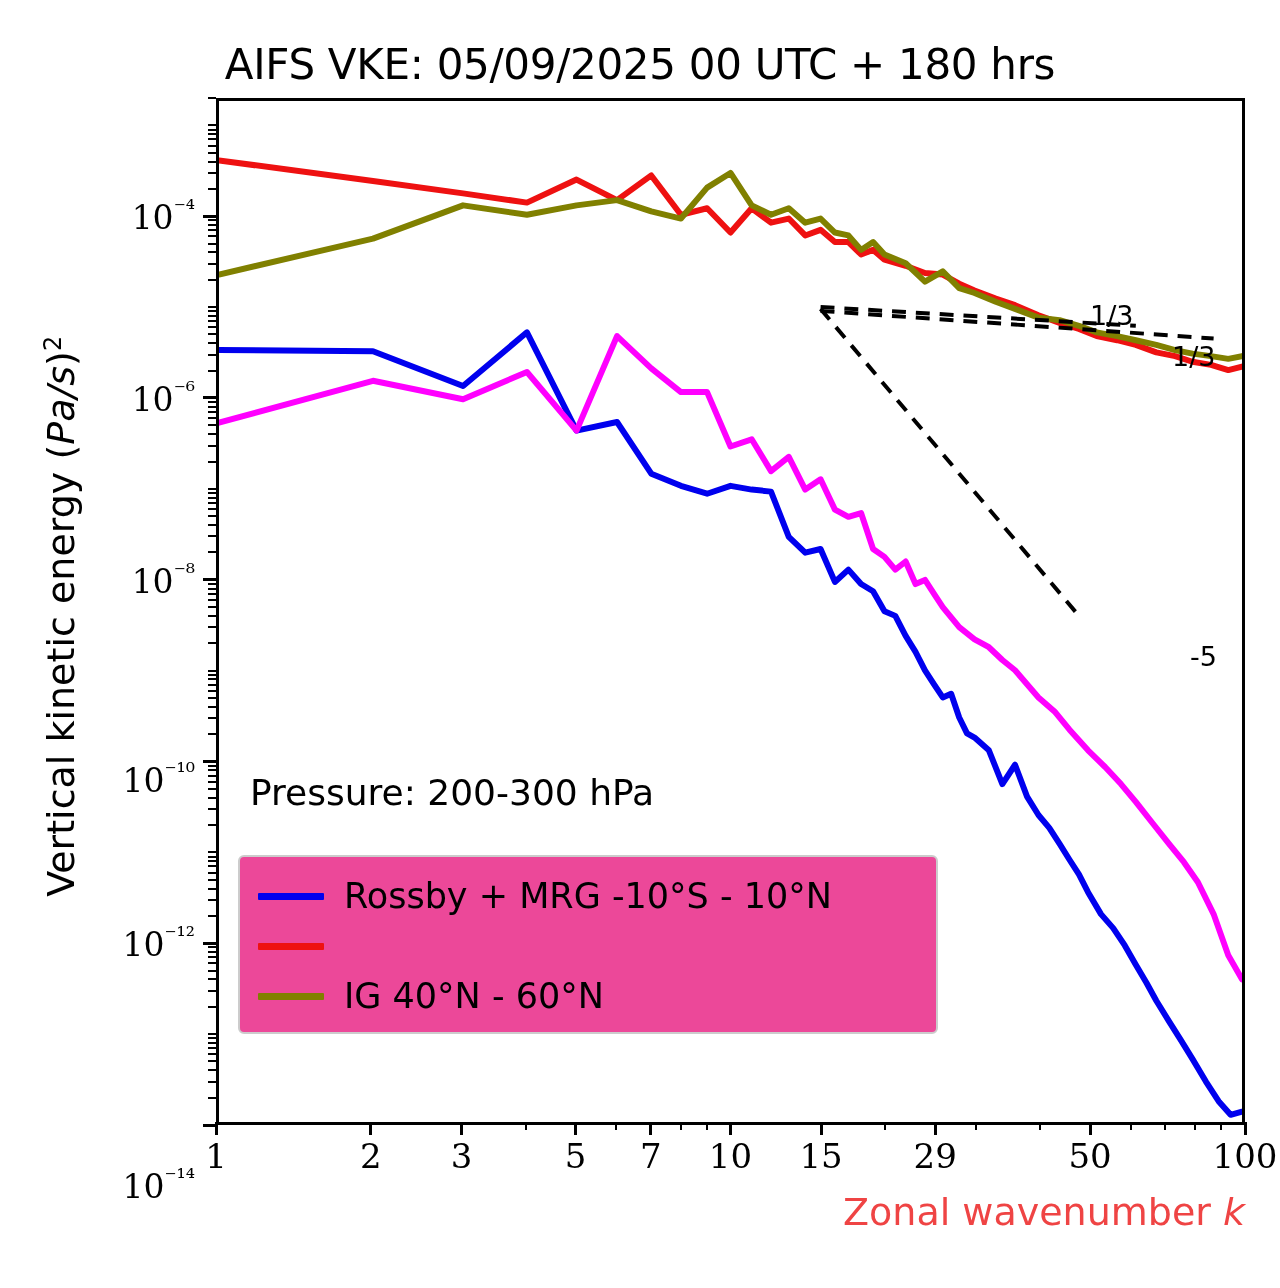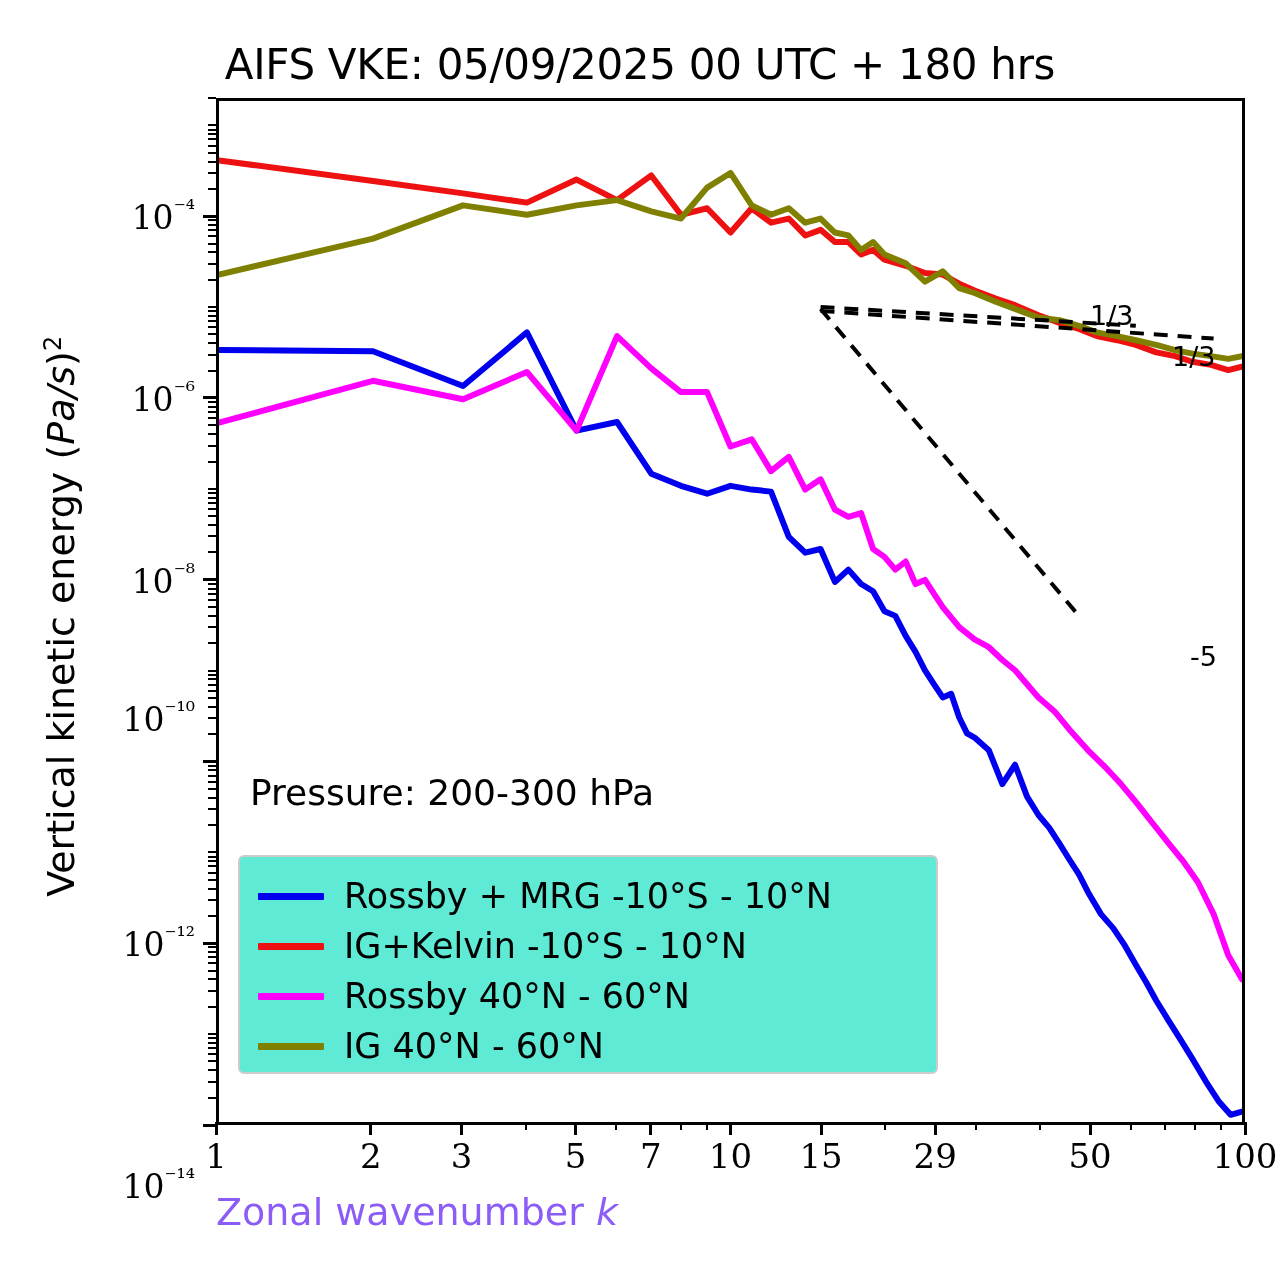--- a/index.html
+++ b/index.html
@@ -9,22 +9,22 @@
     position:absolute;left:0;top:40px;width:1280px;text-align:center;
     font-size:42px;color:#000;font-family:"DejaVu Sans",sans-serif;letter-spacing:-0.3px;
   }
   #ylabel{
     position:absolute;left:-319px;top:594px;width:760px;text-align:center;
     transform:rotate(-90deg);font-size:38px;color:#000;white-space:nowrap;
   }
   #ylabel .it{font-style:italic;}
   #ylabel .sup{font-size:24px;vertical-align:super;}
   #xlabel{
-    position:absolute;left:216px;top:1190px;width:1029px;text-align:left;
-    font-size:38px;color:#8b5cf6;
+    position:absolute;left:216px;top:1190px;width:1029px;text-align:right;
+    font-size:38px;color:#ef4444;
   }
   #xlabel .it{font-style:italic;}
   #plot-area{
     position:absolute;left:216px;top:98px;width:1029px;height:1027px;
     border:3px solid #000;box-sizing:border-box;background:#fff;
   }
   #curves{position:absolute;left:0;top:0;width:100%;height:100%;}
   .ytick-label{
     position:absolute;right:1085px;font-size:33px;color:#000;
     white-space:nowrap;text-align:right;transform:translateY(-50%);
@@ -38,22 +38,22 @@
   .tick{position:absolute;background:#000;}
   .ytick-major{width:13px;height:3px;left:203px;}
   .ytick-minor{width:8px;height:2px;left:208px;}
   .xtick-major{height:13px;width:3px;top:1122px;}
   .xtick-minor{height:8px;width:2px;top:1122px;}
   #pressure-note{
     position:absolute;left:250px;top:772px;font-size:36px;color:#000;white-space:nowrap;
   }
   #legend{
     position:absolute;left:238px;top:855px;width:700px;
-    border:2px solid #ccc;border-radius:6px;background:#5eead4;
-    padding:14px 18px 1px 18px;box-sizing:border-box;
+    border:2px solid #ccc;border-radius:6px;background:#ec4899;
+    padding:14px 18px 11px 18px;box-sizing:border-box;
   }
   .legend-row{display:flex;align-items:center;height:50px;}
   .legend-swatch{width:66px;height:7px;margin-right:20px;flex:0 0 auto;border-radius:1px;}
   .legend-text{font-size:35px;color:#000;white-space:nowrap;line-height:1;}
   .annot{position:absolute;font-size:27px;color:#000;white-space:nowrap;}
 </style>
 </head>
 <body>
 
 <div id="figure">
@@ -184,21 +184,21 @@
       <div class="tick xtick-minor" style="left: 974.979px;"></div>
       <div class="tick xtick-minor" style="left: 1039.26px;"></div>
       <div class="tick xtick-minor" style="left: 1129.86px;"></div>
       <div class="tick xtick-minor" style="left: 1164.3px;"></div>
       <div class="tick xtick-minor" style="left: 1194.14px;"></div>
       <div class="tick xtick-minor" style="left: 1220.46px;"></div>
     </div>
   <div id="ticklabels-layer">
       <div class="ytick-label" style="top: 1185px;">10<span class="exp">⁻¹⁴</span></div>
       <div class="ytick-label" style="top: 943.247px; margin-left: 10px;">10<span class="exp">⁻¹²</span></div>
-      <div class="ytick-label" style="top: 718px;">10<span class="exp">⁻¹⁰</span></div>
+      <div class="ytick-label" style="top: 779px;">10<span class="exp">⁻¹⁰</span></div>
       <div class="ytick-label" style="top: 579.74px;">10<span class="exp">⁻⁸</span></div>
       <div class="ytick-label" style="top: 397.987px;">10<span class="exp">⁻⁶</span></div>
       <div class="ytick-label" style="top: 216.233px;">10<span class="exp">⁻⁴</span></div>
       <div class="xtick-label" style="left: 216px;">1</div>
       <div class="xtick-label" style="left: 370.88px;">2</div>
       <div class="xtick-label" style="left: 461.479px;">3</div>
       <div class="xtick-label" style="left: 575.62px;">5</div>
       <div class="xtick-label" style="left: 650.803px;">7</div>
       <div class="xtick-label" style="left: 730.5px;">10</div>
       <div class="xtick-label" style="left: 821.099px;">15</div>
@@ -227,25 +227,20 @@
       <div class="annot" style="left: 1190px; top: 641px;">-5</div>
     </div>
 
   <div id="legend">
       <div class="legend-row">
         <div class="legend-swatch" style="background: rgb(0, 0, 238);"></div>
         <div class="legend-text">Rossby + MRG -10°S - 10°N</div>
       </div>
       <div class="legend-row">
         <div class="legend-swatch" style="background: rgb(238, 17, 17);"></div>
-        <div class="legend-text">IG+Kelvin -10°S - 10°N</div>
-      </div>
-      <div class="legend-row">
-        <div class="legend-swatch" style="background: rgb(255, 0, 255);"></div>
-        <div class="legend-text">Rossby 40°N - 60°N</div>
       </div>
       <div class="legend-row">
         <div class="legend-swatch" style="background: rgb(128, 128, 0);"></div>
         <div class="legend-text">IG 40°N - 60°N</div>
       </div>
     </div>
 
 </div>
 
 </body></html>

